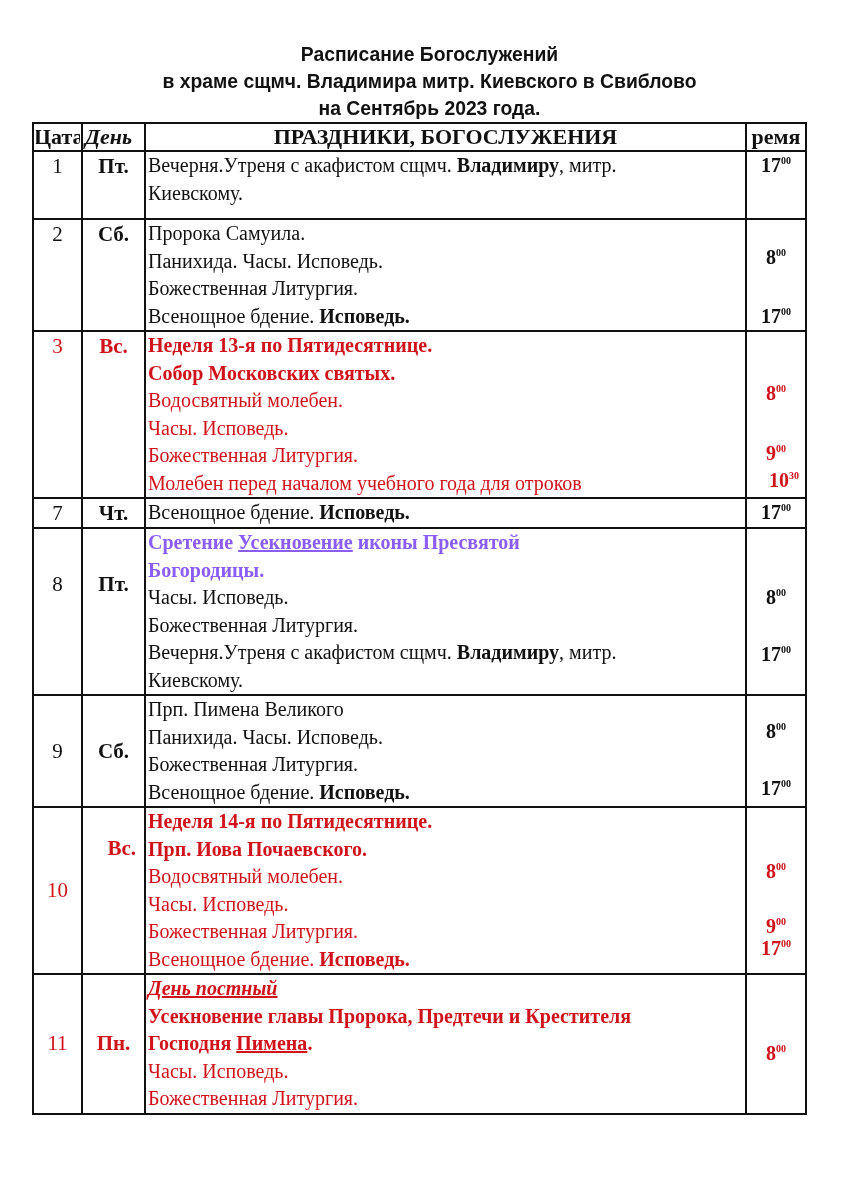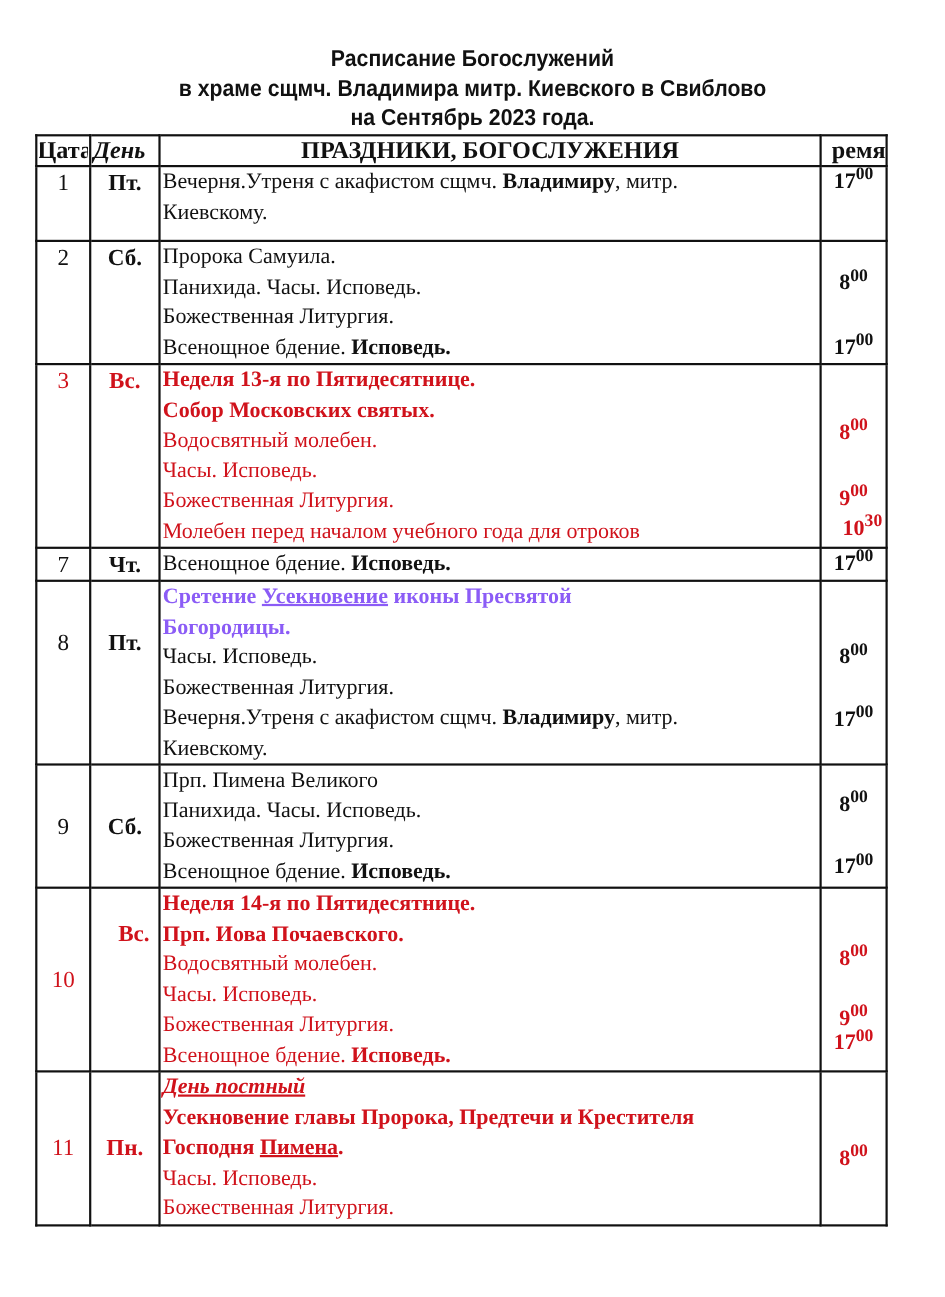--- a/index.html
+++ b/index.html
@@ -14,35 +14,35 @@
   .t3 { top: 94px; }
   table {
     position: absolute; left: 32px; top: 122px; width: 775px;
     border-collapse: collapse; table-layout: fixed;
     font-family: "Liberation Serif", serif; color: #111;
   }
   td, th { border: 2px solid #111; vertical-align: top; padding: 0; overflow: hidden; }
   th { font-size: 22px; font-weight: bold; height: 26px; line-height: 26px; white-space: nowrap; }
   th.date { text-align: center; border-radius: 11px; }
   th.day { text-align: left; padding-left: 2px; font-style: italic; }
-  th.time { text-align: right; }
+  th.time { }
   th.desc { font-weight: bold; font-size: 22px; }
   col.c1 { width: 49px; } col.c2 { width: 63px; } col.c3 { width: 601px; } col.c4 { width: 60px; }
   td.date, td.day { text-align: center; font-size: 21px; }
   td.day { font-weight: bold; }
   td.mid { vertical-align: middle; }
   td.desc { padding-left: 2px; font-size: 20px; line-height: 27.5px; border-left: 1px solid #555; }
   td.time { text-align: center; font-weight: bold; font-size: 20px; line-height: 27.5px; border-left: 1px solid #555; }
   .line { display: block; white-space: nowrap; height: 27.5px; }
   .b { font-weight: bold; }
   .u { text-decoration: underline; }
   .i { font-style: italic; }
   .red { color: #d0121b; }
   .blue { color: #8b5cf6; }
-  sup { font-size: 16px; vertical-align: 8px; line-height: 0; }
+  sup { font-size: 10px; vertical-align: 8px; line-height: 0; }
 </style>
 </head>
 <body>
 
 <div class="title t1">Расписание Богослужений</div>
 <div class="title t2">в храме сщмч. Владимира митр. Киевского в Свиблово</div>
 <div class="title t3">на Сентябрь 2023 года.</div>
 
 <table>
   <colgroup>

